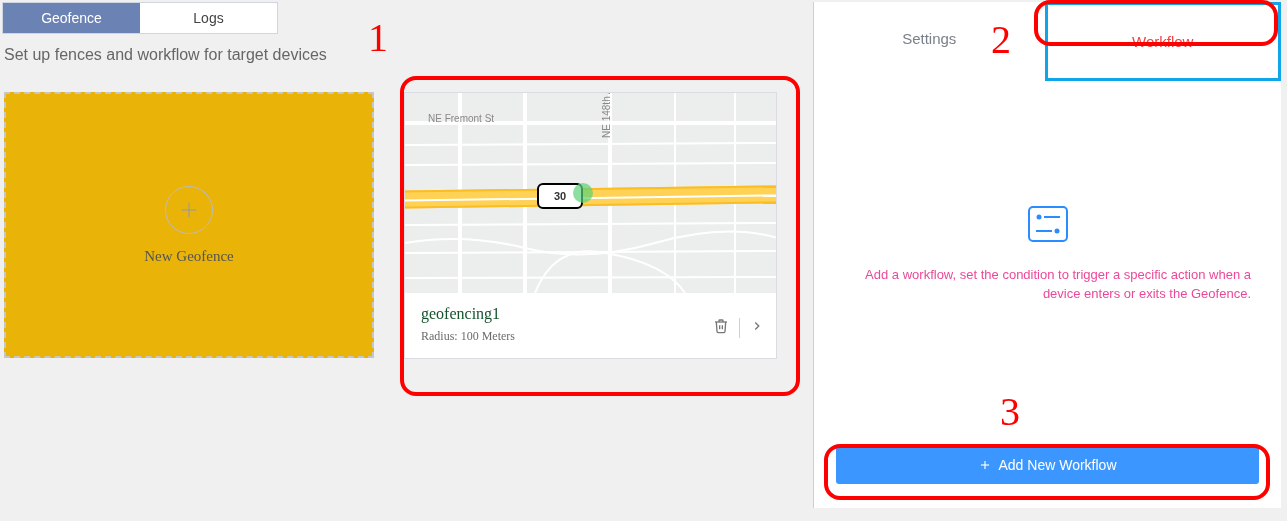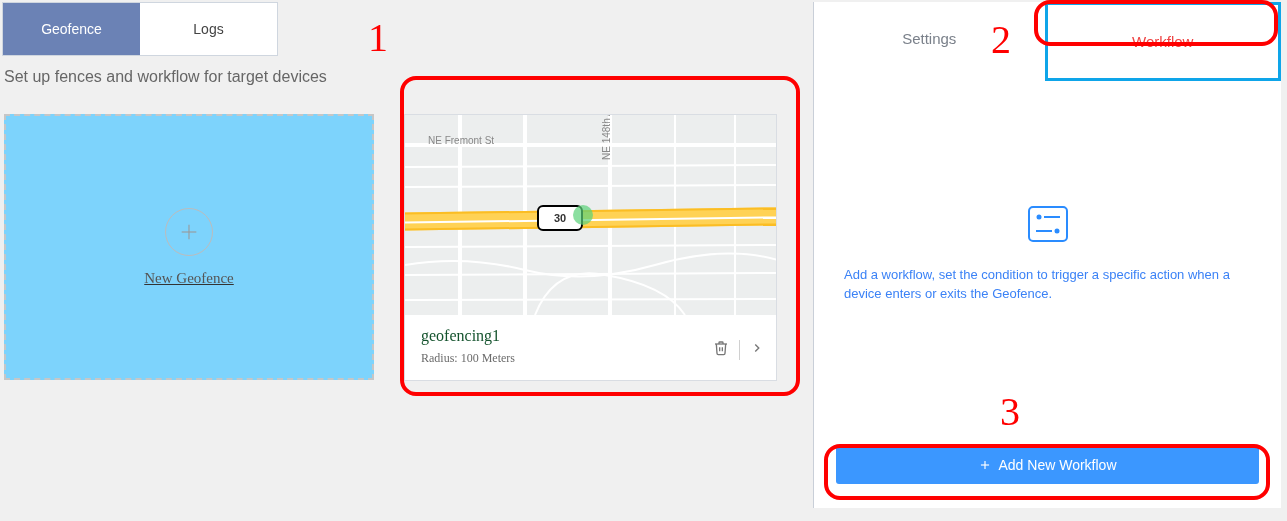--- a/index.html
+++ b/index.html
@@ -16,21 +16,21 @@
   
   .top-tabs {
     display: flex;
     width: 276px;
     margin: 2px 0 0 2px;
     border: 1px solid #cfd6df;
   }
   .top-tabs > div {
     flex: 1;
     text-align: center;
-    padding: 18px 0;
+    padding: 7px 0;
     font-size: 14px;
     background: #fff;
     color: #444;
   }
   .top-tabs > div.active {
     background: #6b82b5;
     color: #fff;
   }
 
   .subtitle {
@@ -45,26 +45,25 @@
     align-items: flex-start;
     margin-top: 28px;
   }
 
   
   .new-card {
     margin-left: 4px;
     width: 370px;
     height: 266px;
     border: 2px dashed #c6c6c6;
-    background: #7dd3fc;
+    background: #eab308;
     display: flex;
     flex-direction: column;
     align-items: center;
     justify-content: center;
-    text-decoration: underline;
   }
   .plus-circle {
     width: 48px; height: 48px;
     border: 1px solid #bcbcbc;
     border-radius: 50%;
     display: flex; align-items: center; justify-content: center;
     color: #9a9a9a;
     margin-bottom: 14px;
   }
   .new-card-label { font-size: 15px; color: #555; font-family: "Times New Roman", serif; }
@@ -125,21 +124,21 @@
   .panel-tabs { display:flex; }
   .panel-tabs > div {
     flex:1; text-align:center; padding:28px 0; font-size:15px; color:#7a808a;
   }
   .panel-tabs > div.active { color:#ef4444; border:3px solid #0ea5e9; }
   .panel-body {
     flex:1; padding: 0 30px;
     display:flex; flex-direction:column; align-items:center; justify-content:center;
   }
   .wf-icon { color:#2a8cff; margin-bottom:20px; }
-  .wf-text { font-size:13px; color:#3b82f6; line-height:1.45; text-align:left; width:100%; }
+  .wf-text { font-size:13px; color:#ec4899; line-height:1.45; text-align:right; width:100%; }
   .panel-footer { padding: 18px 22px 24px; }
   .add-btn {
     width:100%; height:38px; background:#3b97ff; color:#fff; border:none;
     border-radius:3px; font-size:14px; display:flex; align-items:center; justify-content:center; gap:6px;
   }
 
   
   .anno { position:absolute; pointer-events:none; }
   .anno-num { color:#ff0000; font-size:40px; font-family:"Times New Roman",serif; }
   .anno-box { border:4px solid #ff0000; border-radius:16px; }

